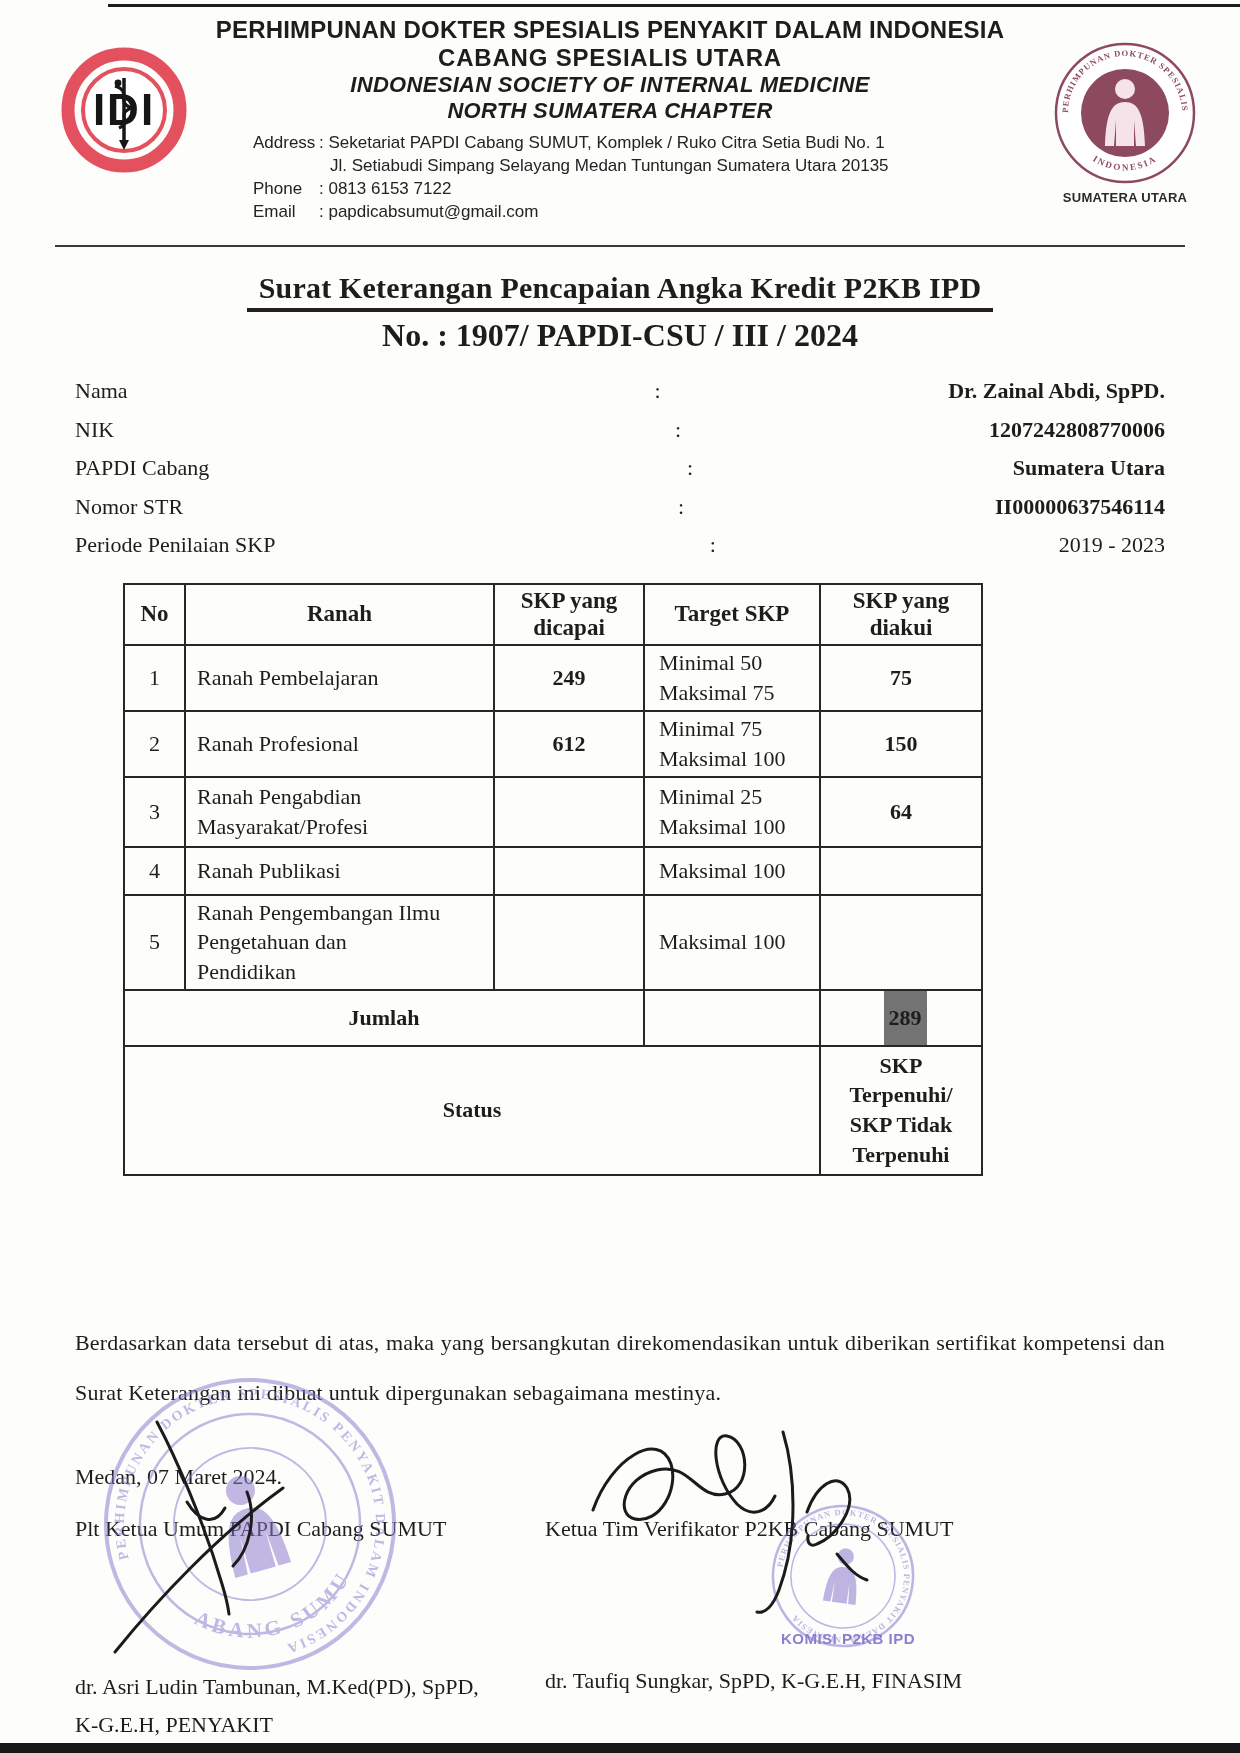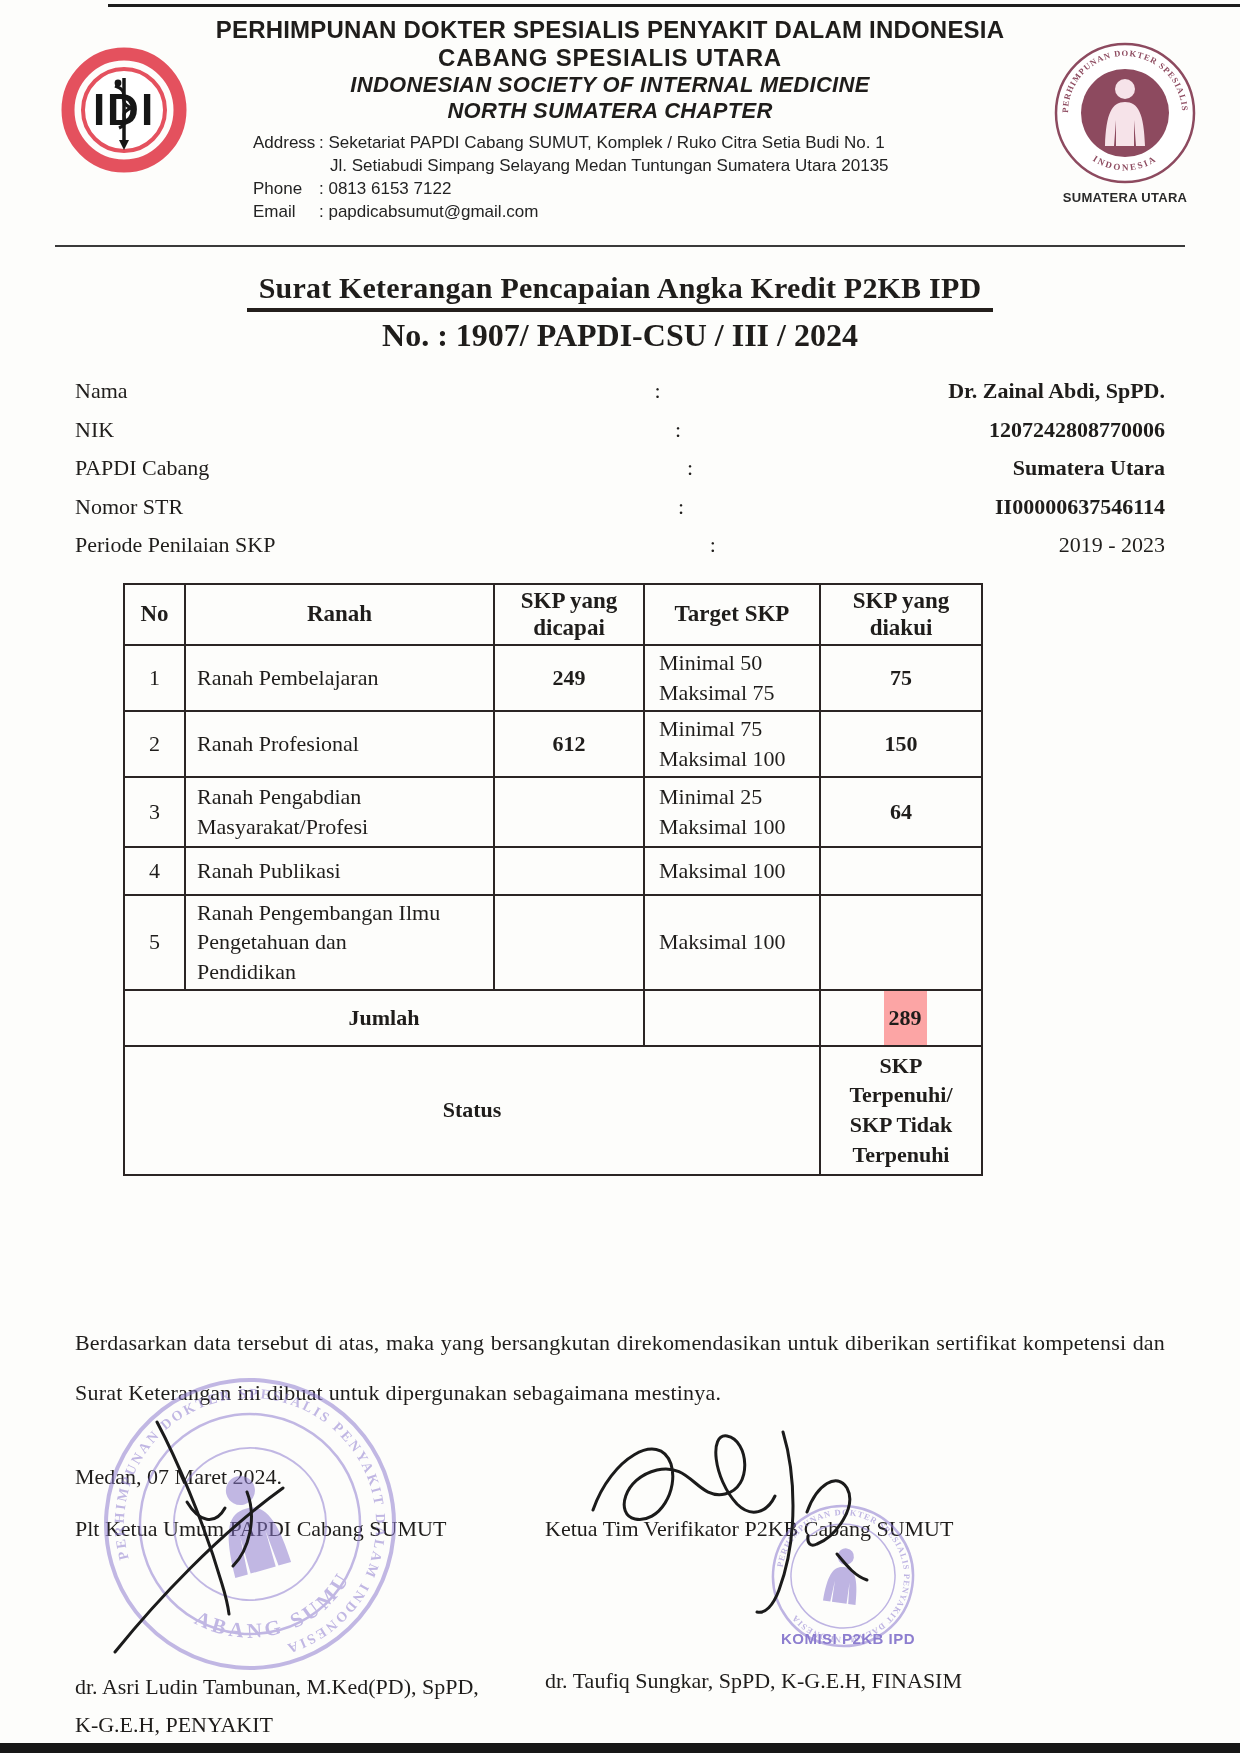--- a/index.html
+++ b/index.html
@@ -45,21 +45,21 @@
 
   
   table.skp { border-collapse:collapse; table-layout:fixed; width:858px; margin:18px 0 0 48px; font-size:22px; }
   table.skp td, table.skp th { border:2px solid #2b2524; vertical-align:middle; overflow:hidden; }
   table.skp th { font-size:23px; font-weight:bold; line-height:1.2; padding:2px 6px; }
   .c { text-align:center; }
   .ranah-cell { text-align:left; padding:2px 44px 2px 11px; line-height:1.35; }
   .target-cell { text-align:left; padding:2px 4px 2px 14px; line-height:1.35; }
   .t2:empty { display:none; }
   .status-cell { font-weight:bold; text-align:center; padding:4px 18px; line-height:1.35; }
-  .hl { background:#fca5a5; padding:16px 5px; font-weight:bold;margin-left:8px; }
+  .hl { background:#737373; padding:16px 5px; font-weight:bold;margin-left:8px; }
 
   .closing {
     margin-top:142px; width:1090px; font-size:22px; line-height:50px;
     text-align:justify; letter-spacing:.2px;
   }
 
   
   .sig { position:relative; margin-top:46px; height:330px; font-size:22px; }
   .place-date { position:absolute; left:0; top:0; }
   .sig-title-left  { position:absolute; left:0; top:52px; }

